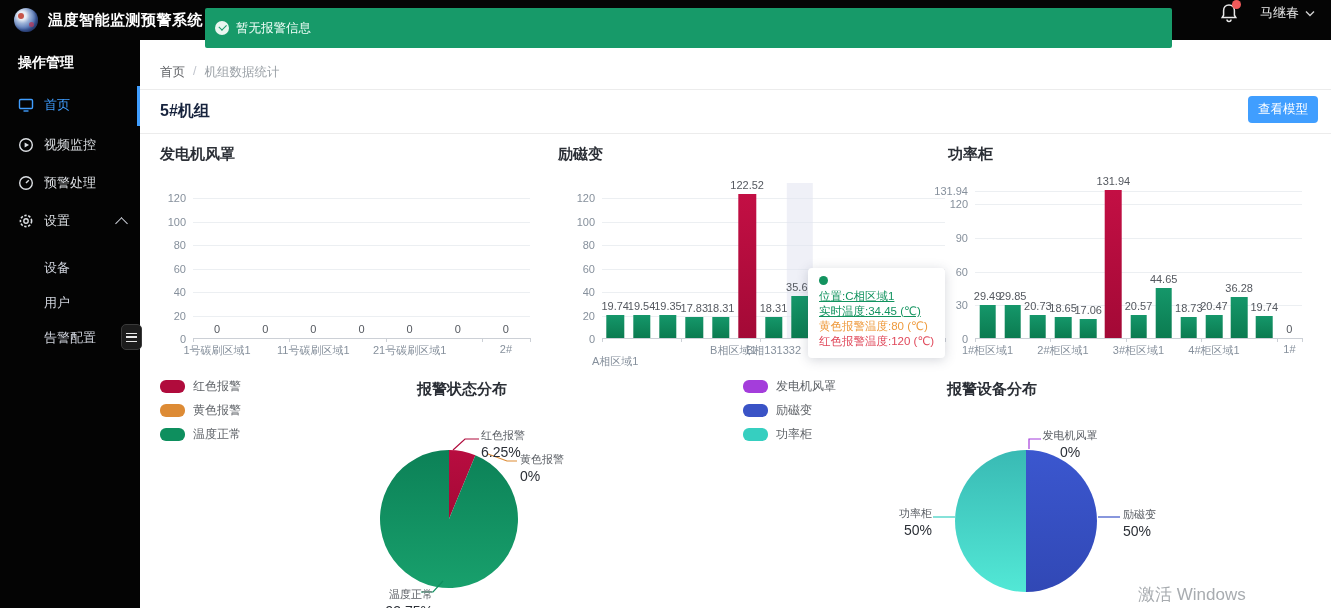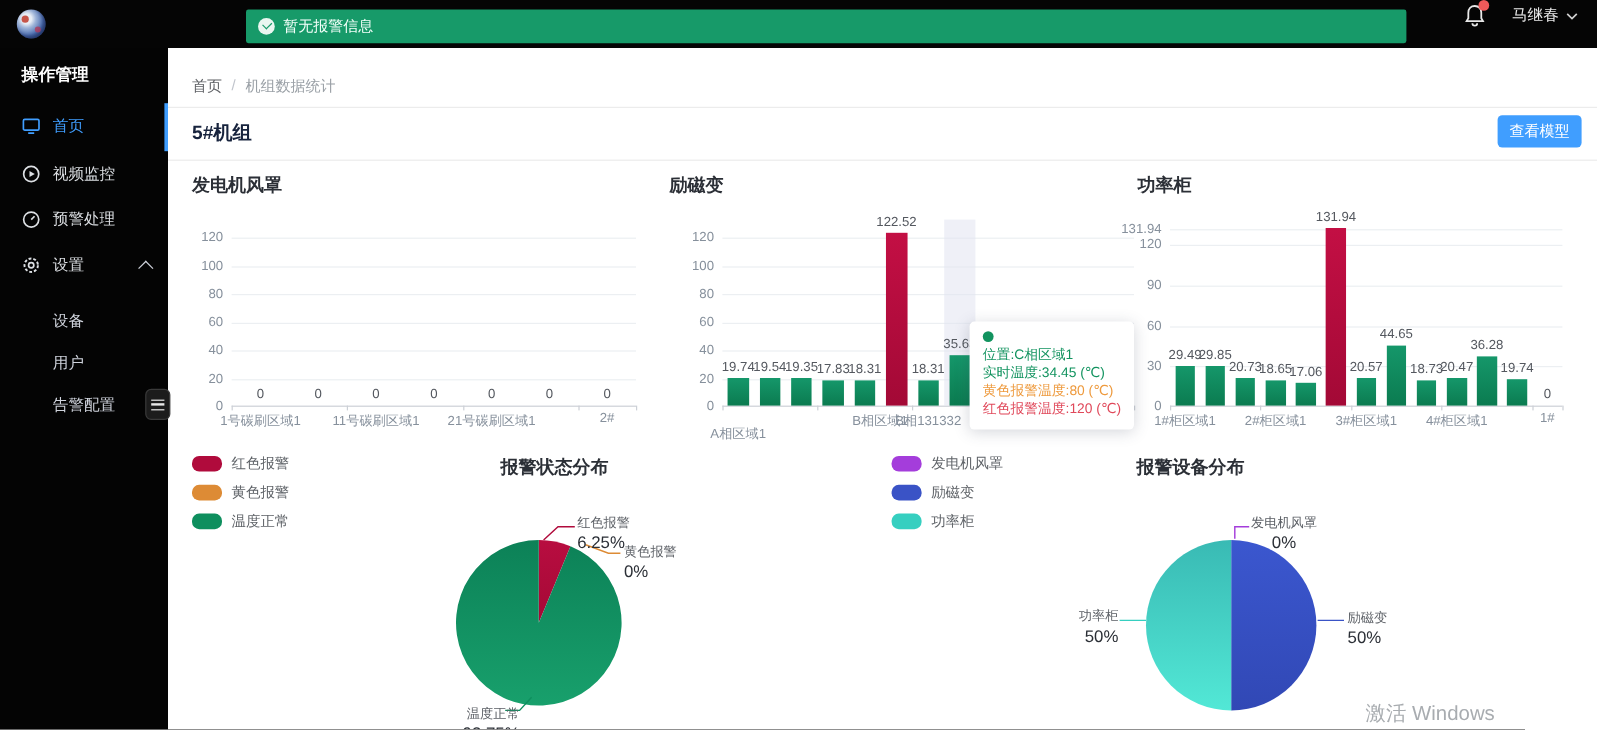--- a/index.html
+++ b/index.html
@@ -7,21 +7,21 @@
   .page{position:relative;width:1331px;height:608px;background:#fff;overflow:hidden;
         font-family:"Liberation Sans","DejaVu Sans",sans-serif;}
   
   .header{position:absolute;left:0;top:0;width:1331px;height:40px;background:#050505;z-index:30;}
   .logo{position:absolute;left:14px;top:8px;width:24px;height:24px;border-radius:50%;
         background:radial-gradient(circle at 34% 32%, #e8edf5 0 18%, #9db3d8 34%, #4a6cb0 62%, #2c4a8e 100%);
         box-shadow:inset -2px -2px 3px rgba(0,0,30,.4);}
   .logo::after{content:"";position:absolute;left:4px;top:5px;width:6px;height:6px;border-radius:50%;background:#c0392b;opacity:.85;}
   .logo::before{content:"";position:absolute;right:4px;bottom:5px;width:5px;height:5px;border-radius:50%;background:#b03a5b;opacity:.8;}
   .app-title{position:absolute;left:48px;top:0;height:40px;line-height:40px;color:#fff;font-size:15px;font-weight:bold;letter-spacing:.5px;}
-  .banner{position:absolute;left:205px;right:159px;top:8px;height:28px;background:#179a69;border-radius:2px;
+  .banner{position:absolute;left:205px;right:159px;top:8px;height:40px;background:#179a69;border-radius:2px;
           display:flex;align-items:center;color:#f2fff9;font-size:12.5px;padding:0 10px;gap:7px;}
   .check-circle{width:14px;height:14px;border-radius:50%;background:#eaf6f0;position:relative;flex:0 0 14px;}
   .check-circle::after{content:"";position:absolute;left:3.5px;top:3px;width:6px;height:3.5px;border-left:1.8px solid #179a69;border-bottom:1.8px solid #179a69;transform:rotate(-45deg);}
   .h-right{position:absolute;right:16px;top:0;height:26px;display:flex;align-items:center;gap:22px;}
   .bell{position:relative;width:18px;height:20px;cursor:pointer;}
   .bell svg{display:block;}
   .bell .badge{position:absolute;right:-3px;top:-3px;width:9px;height:9px;border-radius:50%;background:#f05a5a;}
   .user{display:flex;align-items:center;gap:6px;color:#e8e8e8;font-size:13px;cursor:pointer;}
   
   .sidebar{position:absolute;left:0;top:40px;bottom:0;width:140px;background:#040404;z-index:20;}
@@ -85,33 +85,34 @@
   .pl1b{left:380px;top:412px;}
   .pl1c{left:221px;top:547px;width:72px;text-align:right;}
   .pl2a{left:880px;top:388px;width:100px;text-align:center;}
   .pl2b{left:983px;top:467px;}
   .pl2c{left:728px;top:466px;width:64px;text-align:right;}
   
   .tooltip{position:absolute;left:668px;top:228px;background:#fff;border-radius:4px;z-index:10;
            box-shadow:0 2px 12px rgba(60,70,90,.22);padding:8px 11px 9px;min-width:128px;}
   .tt-dot{width:9px;height:9px;border-radius:50%;background:#12935f;margin-bottom:4px;}
   .tt-row{font-size:11.5px;line-height:15px;white-space:nowrap;}
-  .tt-row.green{color:#12935f;}
+  .tt-row.green{color:#12935f;text-decoration:underline;}
   .tt-row.orange{color:#ee9a3d;}
   .tt-row.red{color:#e0485a;}
   
   .watermark{position:absolute;left:998px;top:543px;font-size:17px;color:#a8acb0;z-index:5;}
 </style>
 </head>
 <body>
 
 <div class="page">
 
   <div class="header">
     <div class="logo"></div>
+    <div class="app-title">温度智能监测预警系统</div>
     <div class="banner">
       <span class="check-circle"></span>
       <span>暂无报警信息</span>
     </div>
     <div class="h-right">
       <div class="bell">
         <svg width="18" height="20" viewBox="0 0 18 20">
           <path d="M9 2 C5.7 2 3.6 4.4 3.6 7.6 L3.6 12.2 L2.2 14.6 L15.8 14.6 L14.4 12.2 L14.4 7.6 C14.4 4.4 12.3 2 9 2 Z" fill="none" stroke="#e8e8e8" stroke-width="1.5"></path>
           <path d="M7 16.4 a2 2 0 0 0 4 0" fill="none" stroke="#e8e8e8" stroke-width="1.5"></path>
         </svg>

